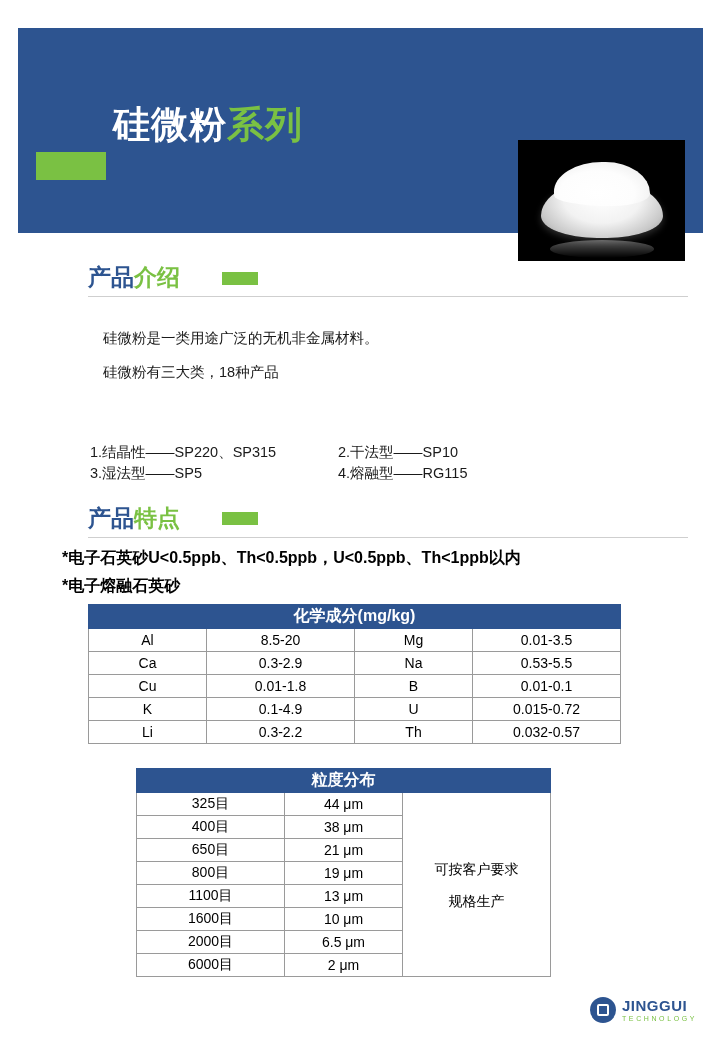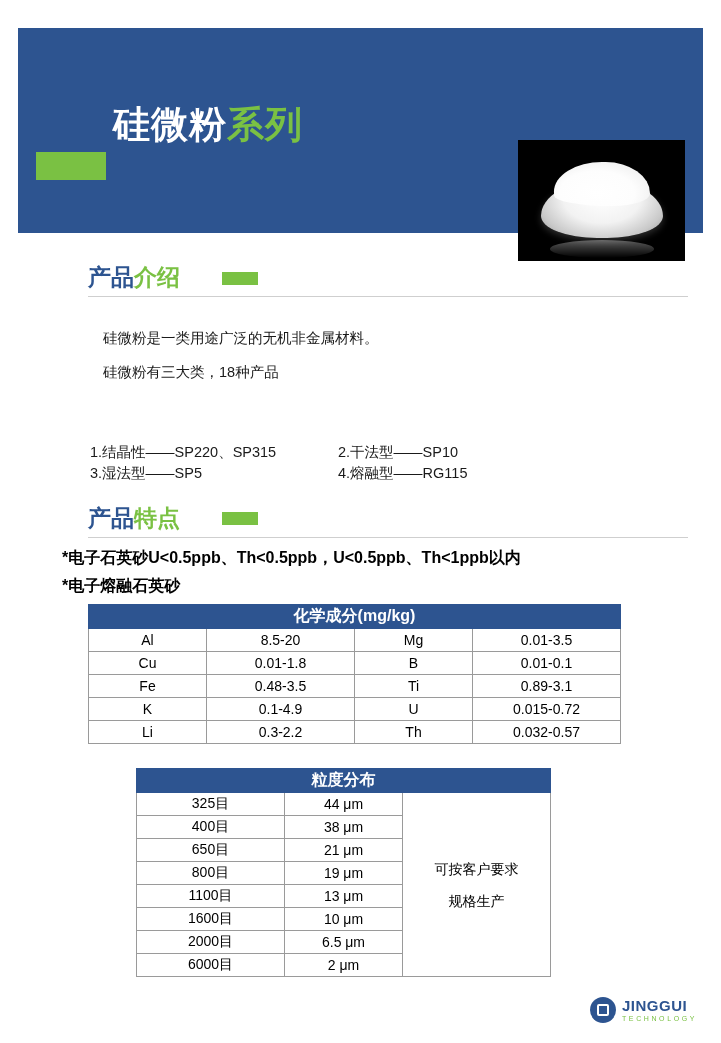--- a/index.html
+++ b/index.html
@@ -296,30 +296,30 @@
           <tr>
         <th class="title" colspan="4">化学成分(mg/kg)</th>
       </tr>
       <tr>
         <td>Al</td>
         <td>8.5-20</td>
         <td>Mg</td>
         <td>0.01-3.5</td>
       </tr>
       <tr>
+        <td>Ca</td>
+        <td>0.3-2.9</td>
+        <td>Na</td>
+        <td>0.53-5.5</td>
+      </tr>
+      <tr>
         <td>Cu</td>
         <td>0.01-1.8</td>
         <td>B</td>
         <td>0.01-0.1</td>
-      </tr>
-      <tr>
-        <td>Fe</td>
-        <td>0.48-3.5</td>
-        <td>Ti</td>
-        <td>0.89-3.1</td>
       </tr>
       <tr>
         <td>K</td>
         <td>0.1-4.9</td>
         <td>U</td>
         <td>0.015-0.72</td>
       </tr>
       <tr>
         <td>Li</td>
         <td>0.3-2.2</td>

